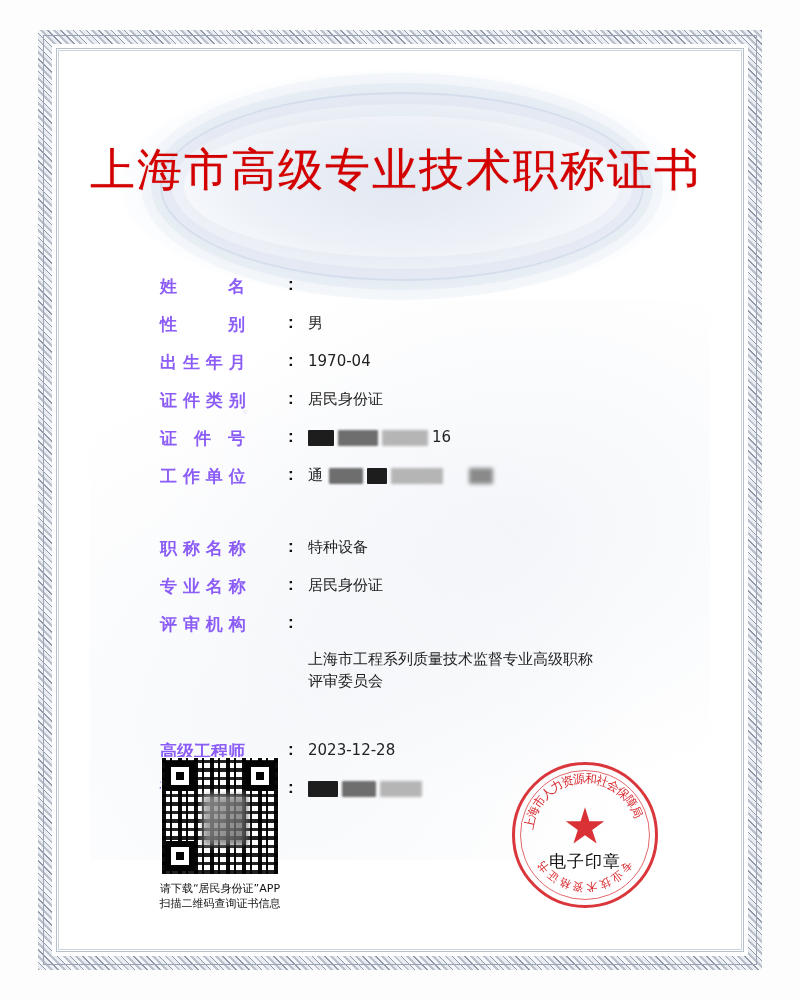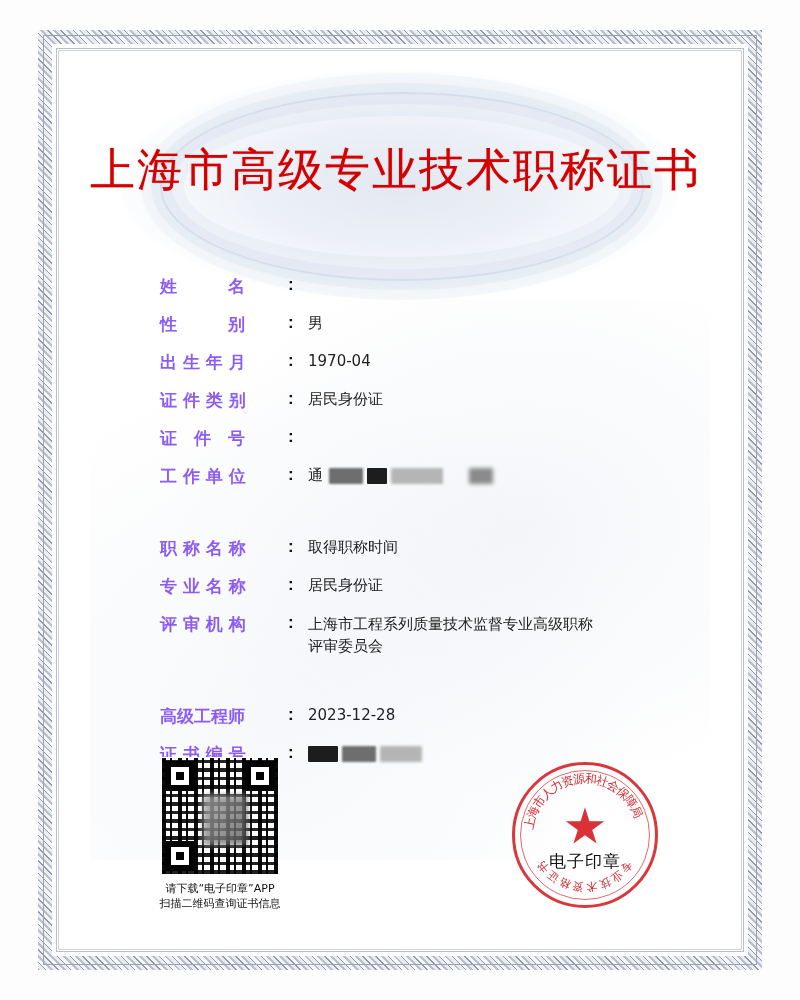--- a/index.html
+++ b/index.html
@@ -147,21 +147,21 @@
     font-size: 17px;
     color: #111;
   }
   .value {
     padding-left: 10px;
     font-family: "DejaVu Sans", "Liberation Sans", sans-serif;
     font-size: 15px;
     color: #222;
     line-height: 21px;
   }
-  .value.two-line { line-height: 22px; }
+  .value.two-line { line-height: 22px; margin-top: 35px; }
 
   .group-gap { height: 34px; }
 
   
   .redact {
     display: inline-block;
     vertical-align: middle;
     height: 16px;
     border-radius: 1px;
     margin-right: 4px;
@@ -321,36 +321,39 @@
 
     <div class="row">
       <div class="label spread">证 件 类 别</div>
       <div class="colon">:</div>
       <div class="value">居民身份证</div>
     </div>
 
     <div class="row">
       <div class="label spread">证　件　号</div>
       <div class="colon">:</div>
+      <div class="value">
+        <span class="redact r-dark" style="width:26px"></span><span class="redact r-mid" style="width:40px"></span><span class="redact r-lite" style="width:46px"></span><span>16</span>
+      </div>
     </div>
 
     <div class="row">
       <div class="label spread">工 作 单 位</div>
       <div class="colon">:</div>
       <div class="value">
         <span>通</span><span class="redact r-mid" style="width:34px;margin-left:6px"></span><span class="redact r-dark" style="width:20px"></span><span class="redact r-lite" style="width:52px"></span><span class="redact r-blur" style="width:24px;margin-left:22px"></span>
       </div>
     </div>
 
     <div class="group-gap"></div>
 
     <div class="row">
       <div class="label spread">职 称 名 称</div>
       <div class="colon">:</div>
-      <div class="value">取得职称时间</div>
+      <div class="value">特种设备</div>
     </div>
 
     <div class="row">
       <div class="label spread">专 业 名 称</div>
       <div class="colon">:</div>
       <div class="value">居民身份证</div>
     </div>
 
     <div class="row">
       <div class="label spread">评 审 机 构</div>
@@ -377,21 +380,21 @@
 
   </div>
 
   <div class="qr-wrap">
     <div class="qr">
       <div class="eye tl"></div>
       <div class="eye tr"></div>
       <div class="eye bl"></div>
       <div class="smudge"></div>
     </div>
-    <div class="qr-caption">请下载“电子印章”APP</div>
+    <div class="qr-caption">请下载“居民身份证”APP</div>
     <div class="qr-caption" style="margin-top:0">扫描二维码查询证书信息</div>
   </div>
 
   <div class="seal">
     <div class="seal-ring"></div>
     <div class="seal-ring inner"></div>
     <div class="seal-arc seal-arc-upper" id="arcUpper">
         <span style="transform: rotate(-78deg) translate(0px, -56px) rotate(0deg) translate(-50%, -50%);">上</span>
         <span style="transform: rotate(-66deg) translate(0px, -56px) rotate(0deg) translate(-50%, -50%);">海</span>
         <span style="transform: rotate(-54deg) translate(0px, -56px) rotate(0deg) translate(-50%, -50%);">市</span>

